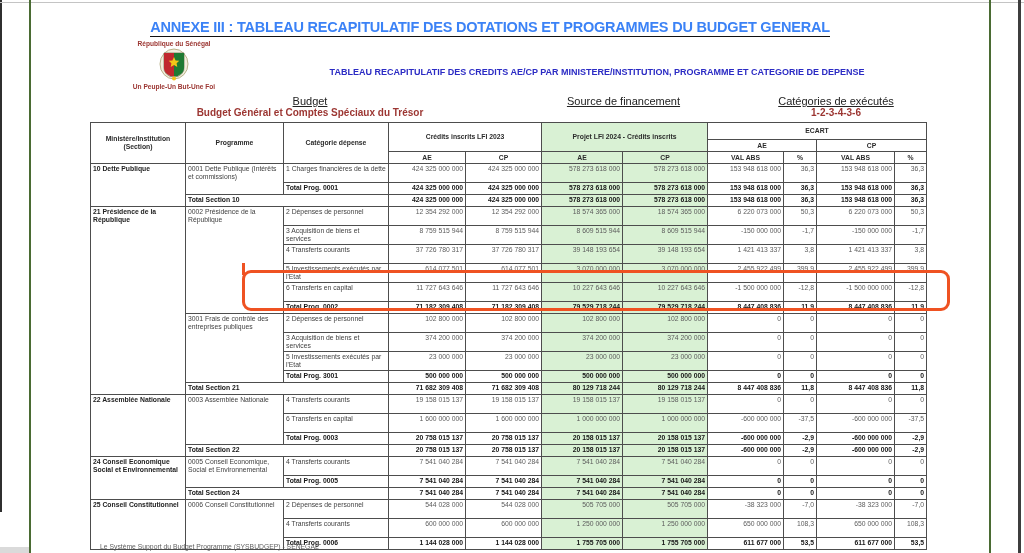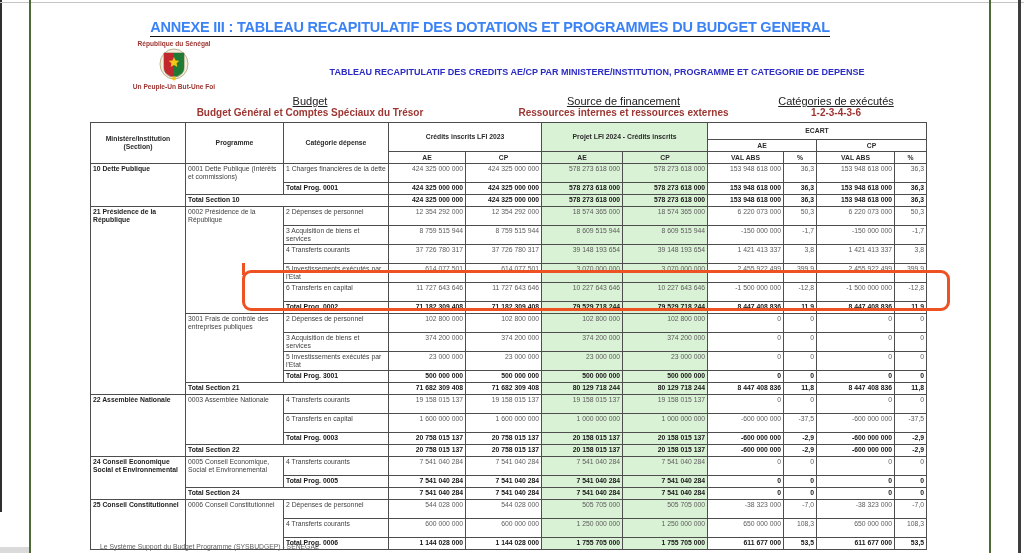--- a/index.html
+++ b/index.html
@@ -90,21 +90,20 @@
   </div>
 
   <div class="doc-subtitle">TABLEAU RECAPITULATIF DES CREDITS AE/CP PAR MINISTERE/INSTITUTION, PROGRAMME ET CATEGORIE DE DEPENSE</div>
 
   <div class="meta meta-budget">
     <div class="meta-label">Budget</div>
     <div class="meta-value">Budget Général et Comptes Spéciaux du Trésor</div>
   </div>
   <div class="meta meta-source">
     <div class="meta-label">Source de financement</div>
-    <div class="meta-value">Ressources internes et ressources externes</div>
   </div>
   <div class="meta meta-cats">
     <div class="meta-label">Catégories de exécutés</div>
     <div class="meta-value">1-2-3-4-3-6</div>
   </div>
 
   <div id="table-wrap">
     <table id="budget-table">
       <colgroup>
         <col style="width:95px">

